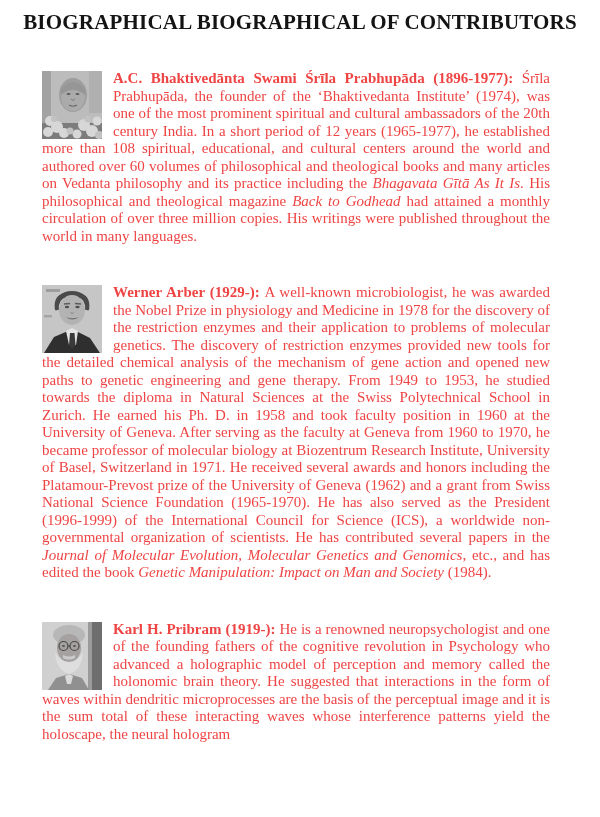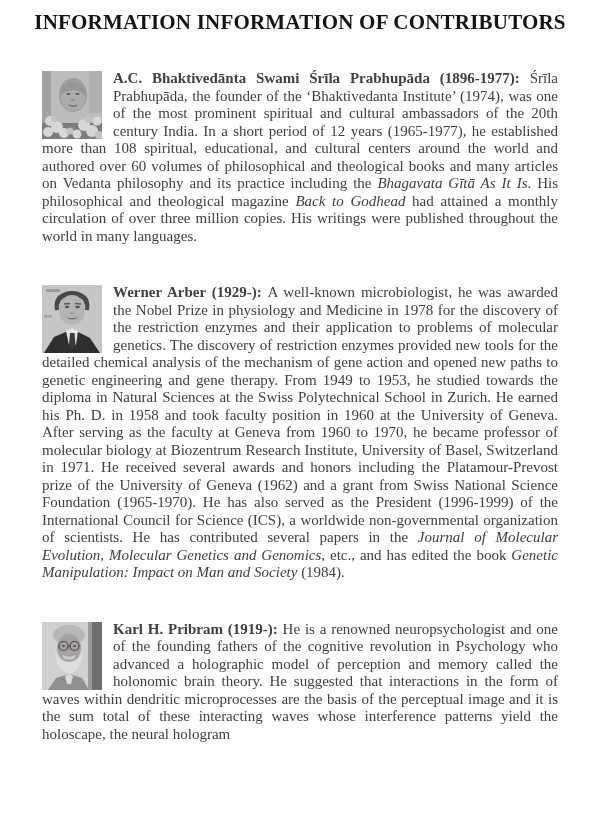--- a/index.html
+++ b/index.html
@@ -25,25 +25,25 @@
     line-height: 24px;
     font-weight: bold;
     letter-spacing: 0.2px;
     color: #141414;
   }
   .content {
     margin: 0 42px;
     padding-top: 36px;
   }
   .bio {
-    margin: 0 0 39px 0;
+    margin: 0 8px 39px 0;
     text-align: justify;
     font-size: 15px;
     line-height: 17.5px;
-    color: #404040;
+    color: #ef4444;
     clear: both;
   }
   .bio:last-child { margin-bottom: 0; }
   .photo {
     float: left;
     width: 60px;
     height: 68px;
     margin: 1px 11px 0 0;
     display: block;
     overflow: hidden;
@@ -52,21 +52,21 @@
   .photo svg { display: block; width: 100%; height: 100%; }
   .seg-bold   { font-weight: bold; }
   .seg-italic { font-style: italic; }
   .seg-normal { font-weight: normal; font-style: normal; }
 </style>
 </head>
 <body>
 
 <div class="page">
 
-  <h1 class="title">INFORMATION INFORMATION OF CONTRIBUTORS</h1>
+  <h1 class="title">BIOGRAPHICAL BIOGRAPHICAL OF CONTRIBUTORS</h1>
 
   <div class="content">
 
     <p class="bio">
       <span class="photo">
         <svg viewBox="0 0 60 68" xmlns="http://www.w3.org/2000/svg" preserveAspectRatio="none">
           <rect width="60" height="68" fill="#bcbcbc"></rect>
           <rect x="0" y="0" width="9" height="68" fill="#a2a2a2"></rect>
           <rect x="47" y="0" width="13" height="42" fill="#b0b0b0"></rect>
           <ellipse cx="31" cy="24" rx="14" ry="17" fill="#9e9e9e"></ellipse>

